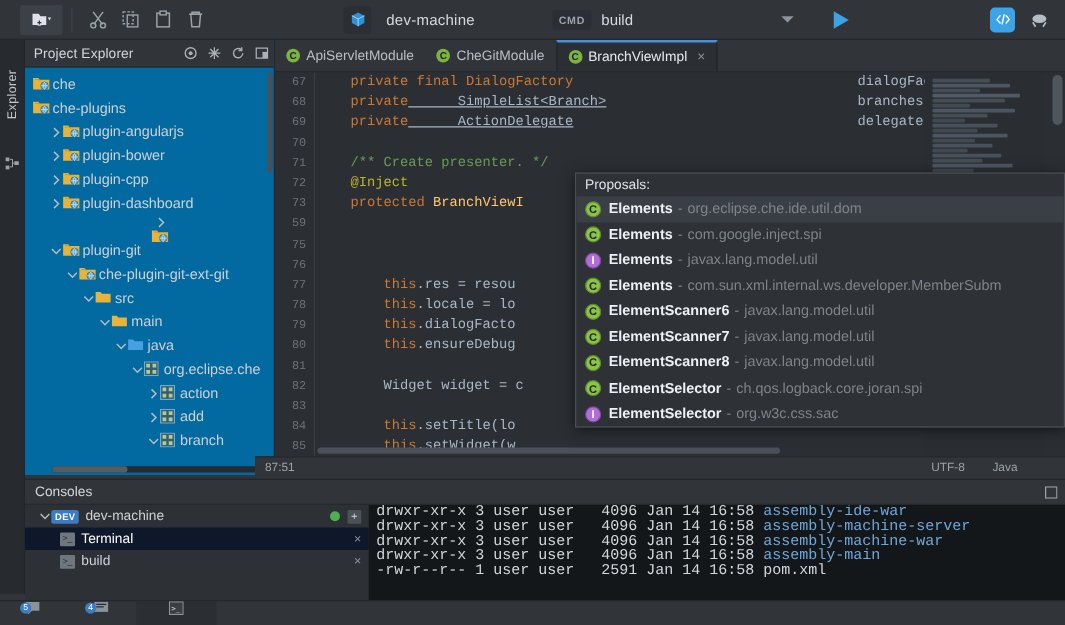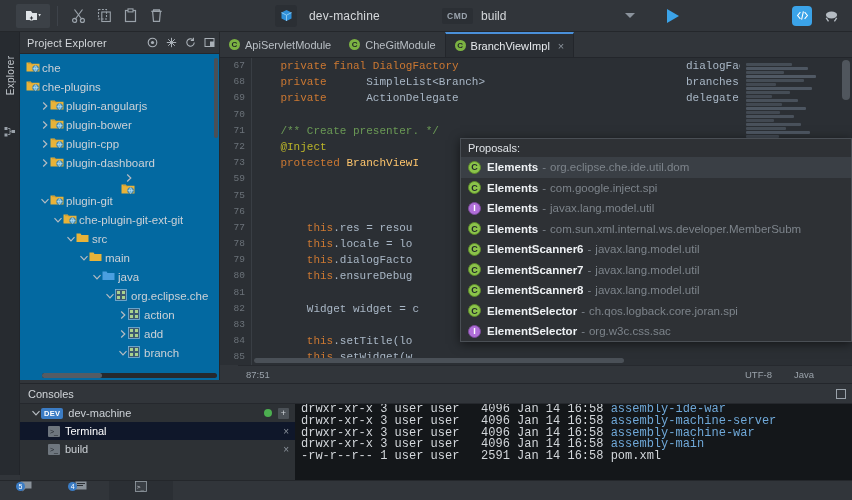--- a/index.html
+++ b/index.html
@@ -127,21 +127,21 @@
   }
   .code {
     position:absolute; left:34px; top:0; right:112px; height:100%;
     font-family:"Liberation Mono", monospace; font-size:11px;
     white-space:pre; overflow:hidden;
   }
   .cl { height:16.2px; line-height:16.2px; }
   .kw { color:#cc7832; }
   .cm { color:#6a9955; }
   .an { color:#bbb529; }
-  .ty { color:#a9b7c6; }
+  .ty { color:#a9b7c6;text-decoration:underline; }
   .txt { color:#a9b7c6; }
   .mtd { color:#ffc66d; }
   .minimap {
     position:absolute; right:18px; top:0; width:94px; height:100%;
     background:#2b2f34; opacity:.55; overflow:hidden; padding-top:4px;
   }
   .mm { height:3px; margin:1px 0 1px 6px; border-radius:1px;}
   .mm-box {
     position:absolute; left:4px; top:97px; width:82px; height:58px;
     border:1px solid #6d747c; border-radius:2px;
@@ -176,21 +176,21 @@
     display:flex;align-items:center;justify-content:center;
   }
   .pbadge.c { background:#8bc34a; border:1px solid #5e8c2a;}
   .pbadge.i { background:#b06fd8; border:1px solid #7b4a9b; color:#ffffff;}
   .pname { color:#eef1f4; font-weight:bold; }
   .pdash { color:#7d848b; margin:0 4px; }
   .ppkg { color:#7d848b; }
 
   
   .statusbar {
-    position:absolute; left:238px; top:365px; right:0; height:18px;
+    position:absolute; left:204px; top:365px; right:0; height:18px;
     background:#31353a; display:flex; align-items:center;
     border-top:1px solid #26292e;
   }
   .st-pos { font-size:9.5px; color:#9aa2aa; margin-left:8px;}
   .st-right { margin-left:auto; display:flex; gap:22px; margin-right:38px;text-align:center; }
   .st-right span { font-size:9.5px; color:#9aa2aa; }
 
   
   .con-panel {
     position:absolute; left:20px; top:383px; right:0; height:97px;

